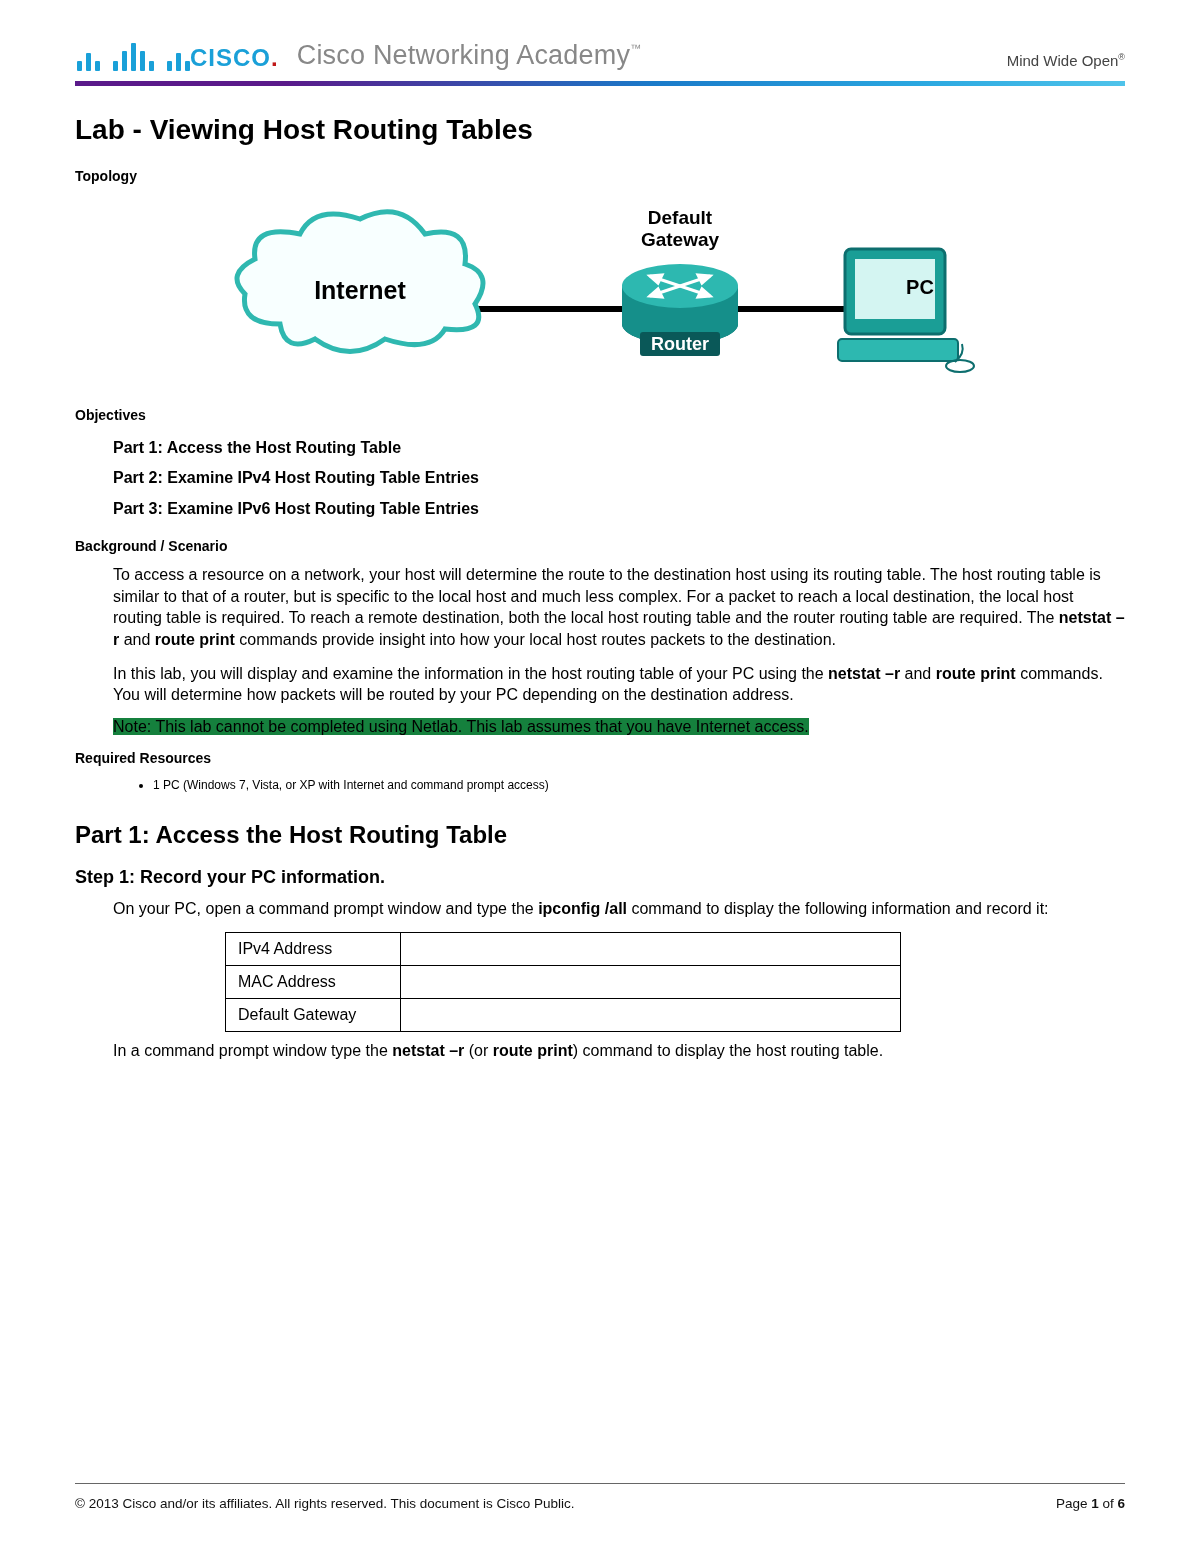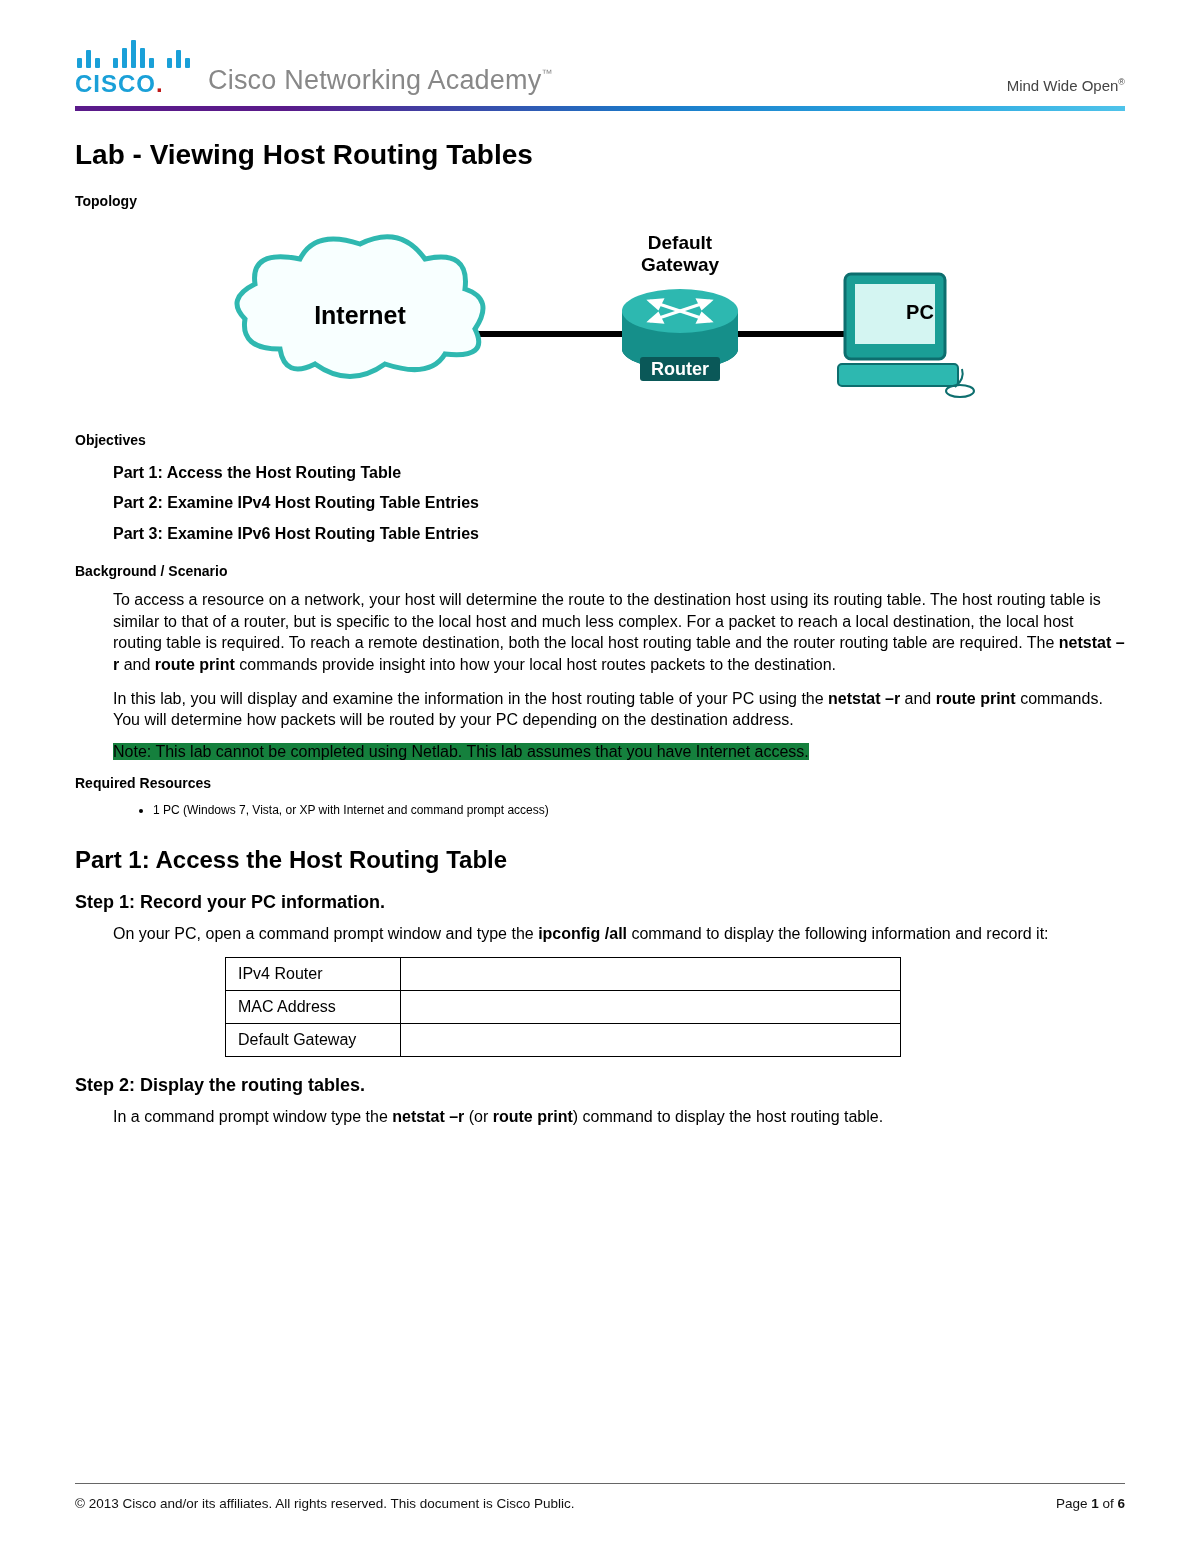--- a/index.html
+++ b/index.html
@@ -15,21 +15,21 @@
     min-height: 1553px;
     position: relative;
   }
   .header-bar {
     display: flex;
     align-items: flex-end;
     justify-content: space-between;
     padding-bottom: 8px;
   }
   .header-left { display: flex; align-items: flex-end; gap: 18px; }
-  .cisco-logo { display: flex; flex-direction: column; align-items: flex-start; }
+  .cisco-logo { display: flex; flex-direction: row; align-items: center; }
   .cisco-bars { display: flex; align-items: flex-end; gap: 4px; height: 28px; margin-bottom: 2px; padding-left:2px;}
   .bar { width: 5px; background: #1aa0d8; border-radius: 1px; }
   .cisco-word {
     font-weight: 800;
     color: #1aa0d8;
     font-size: 24px;
     letter-spacing: 1px;
     font-family: Arial, sans-serif;
   }
   .cisco-word .dot { color: #c01818; }
@@ -226,35 +226,34 @@
 
   <h2 class="part">Part 1:   Access the Host Routing Table</h2>
 
   <h3 class="step">Step 1:   Record your PC information.</h3>
   <p class="body-text">
     <span>On your PC, open a command prompt window and type the </span><span class="b">ipconfig /all</span><span> command to display the following information and record it:</span>
   </p>
   <table class="info-table">
     <tbody>
         <tr>
-      <td class="label-cell">IPv4 Router</td>
+      <td class="label-cell">IPv4 Address</td>
       <td class="value-cell"></td>
     </tr>
     <tr>
       <td class="label-cell">MAC Address</td>
       <td class="value-cell"></td>
     </tr>
     <tr>
       <td class="label-cell">Default Gateway</td>
       <td class="value-cell"></td>
     </tr>
   </tbody>
     </table>
 
-  <h3 class="step">Step 2:   Display the routing tables.</h3>
   <p class="body-text">
     <span>In a command prompt window type the </span><span class="b">netstat –r</span><span> (or </span><span class="b">route print</span><span>) command to display the host routing table.</span>
   </p>
 
   <div class="footer">
     <div>© 2013 Cisco and/or its affiliates. All rights reserved. This document is Cisco Public.</div>
     <div class="pnum">
       <span>Page </span><span class="b">1</span><span> of </span><span class="b">6</span>
     </div>
   </div>

